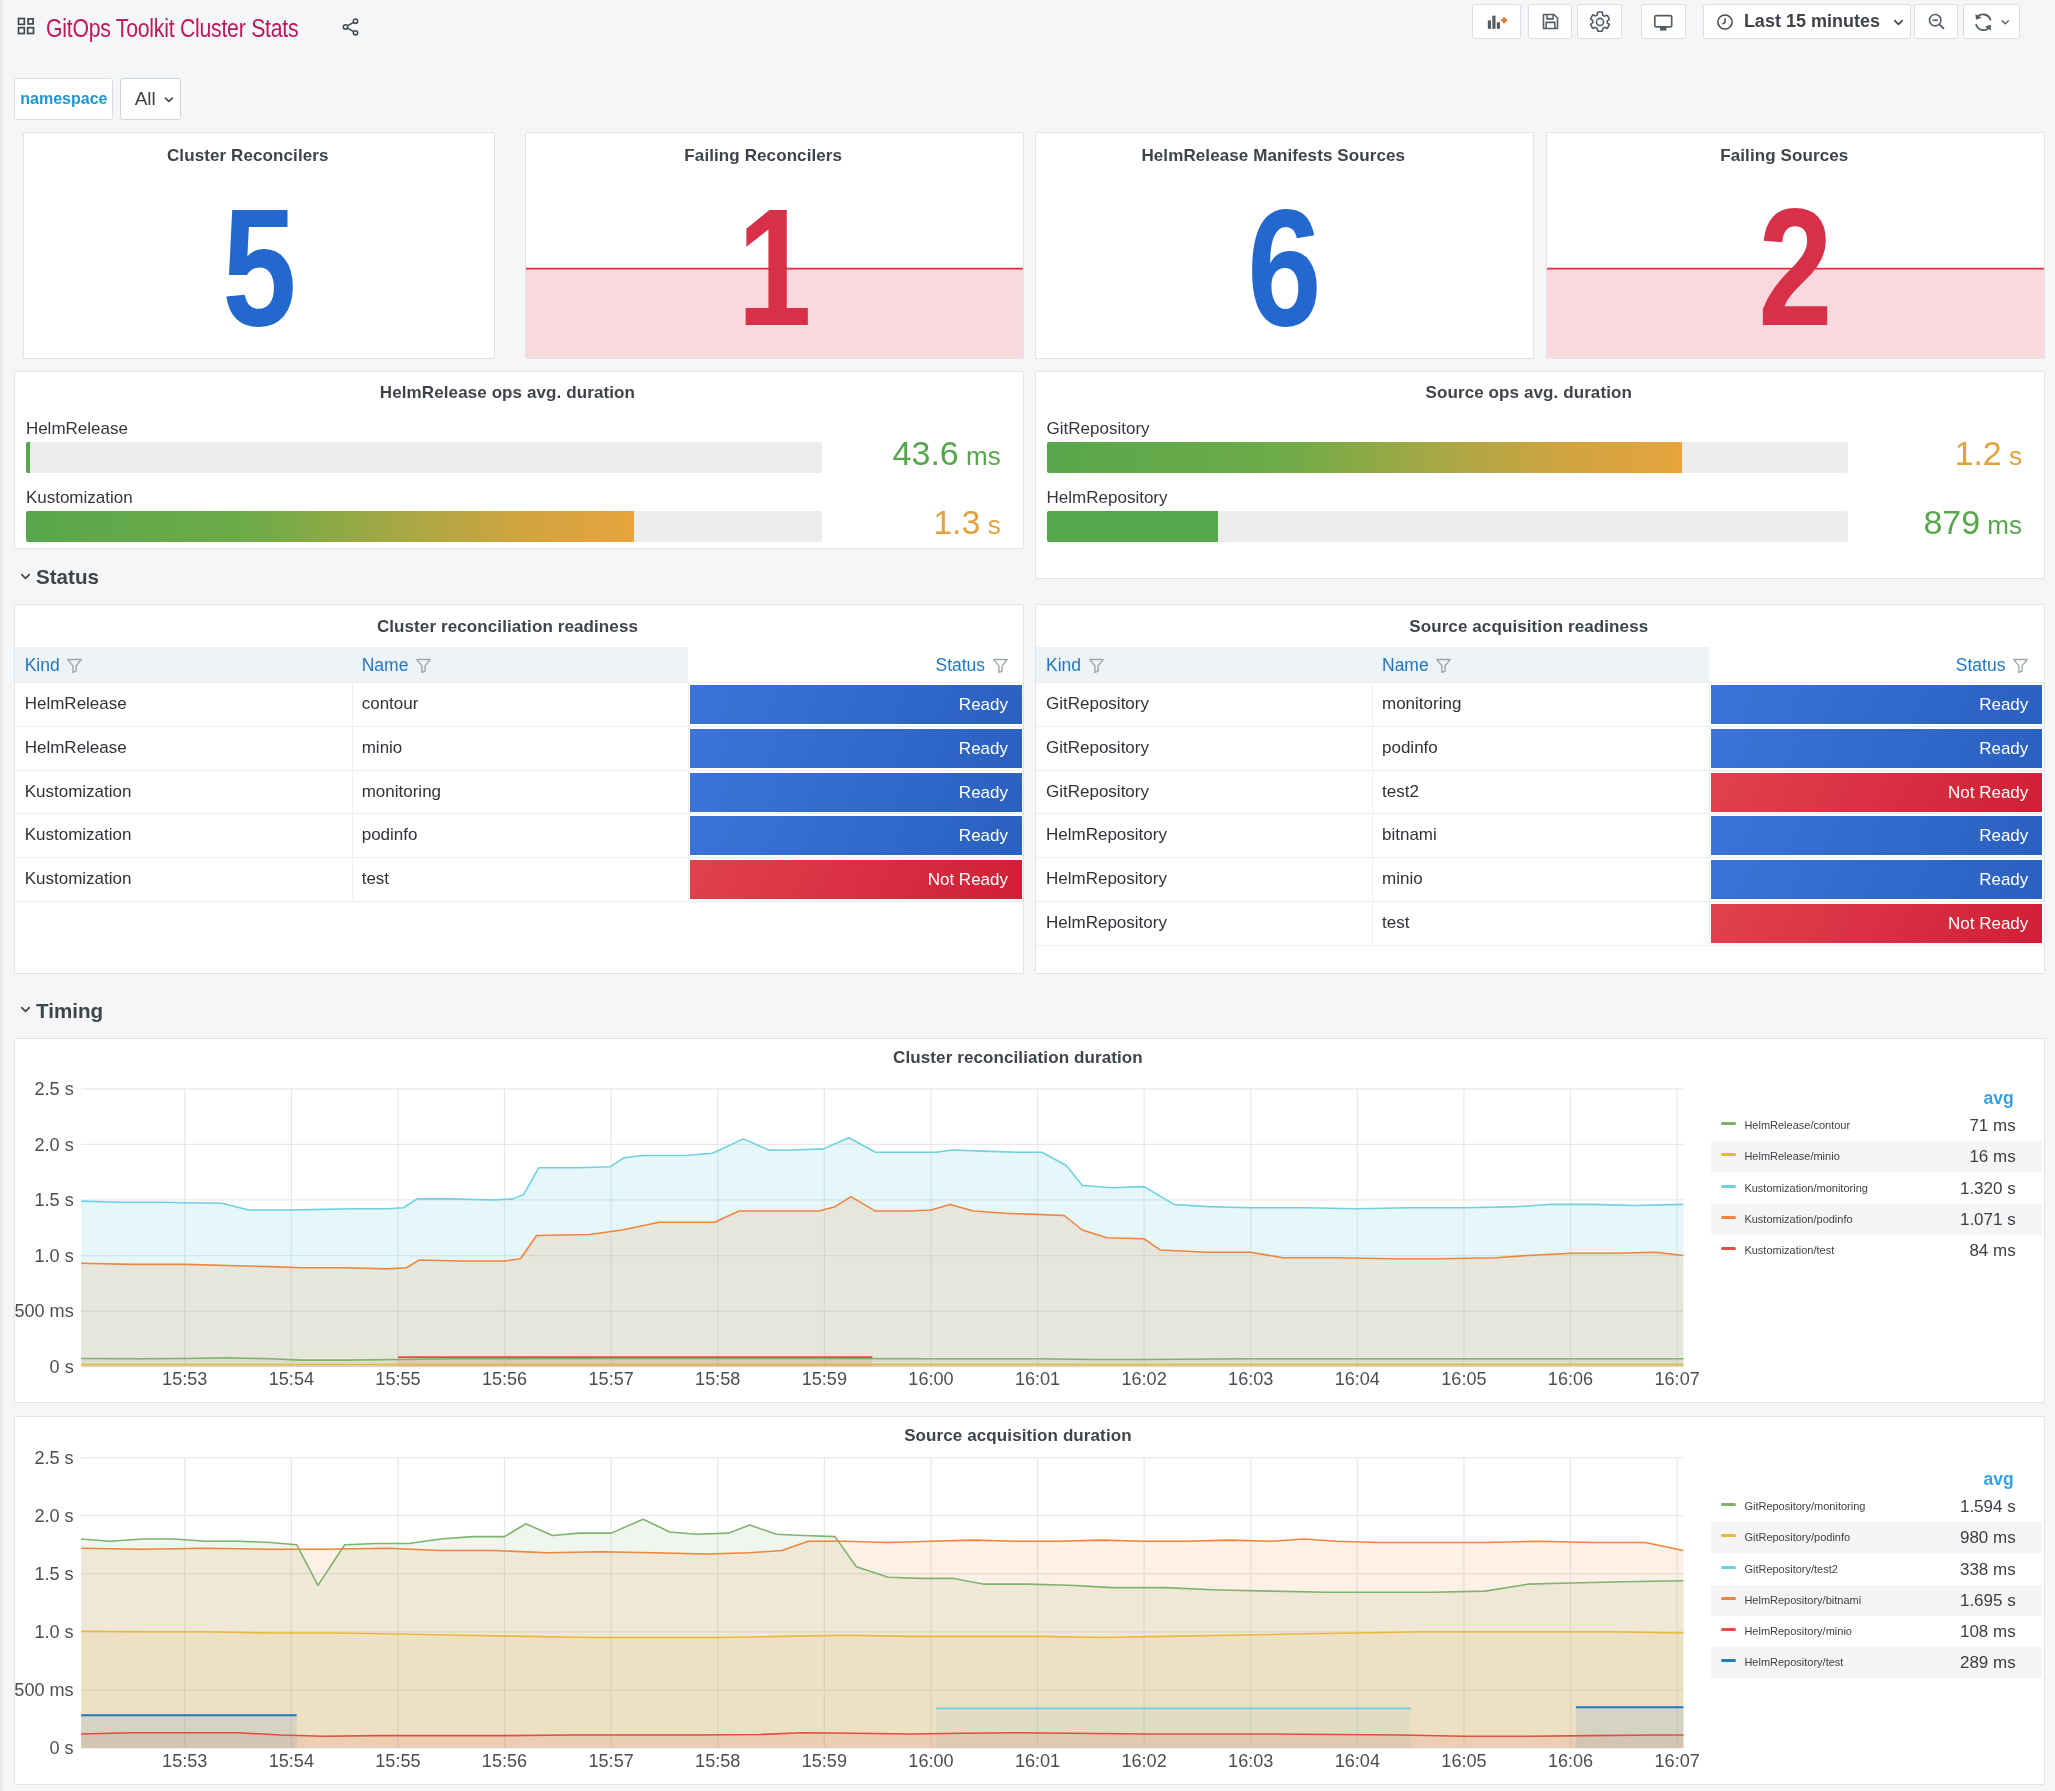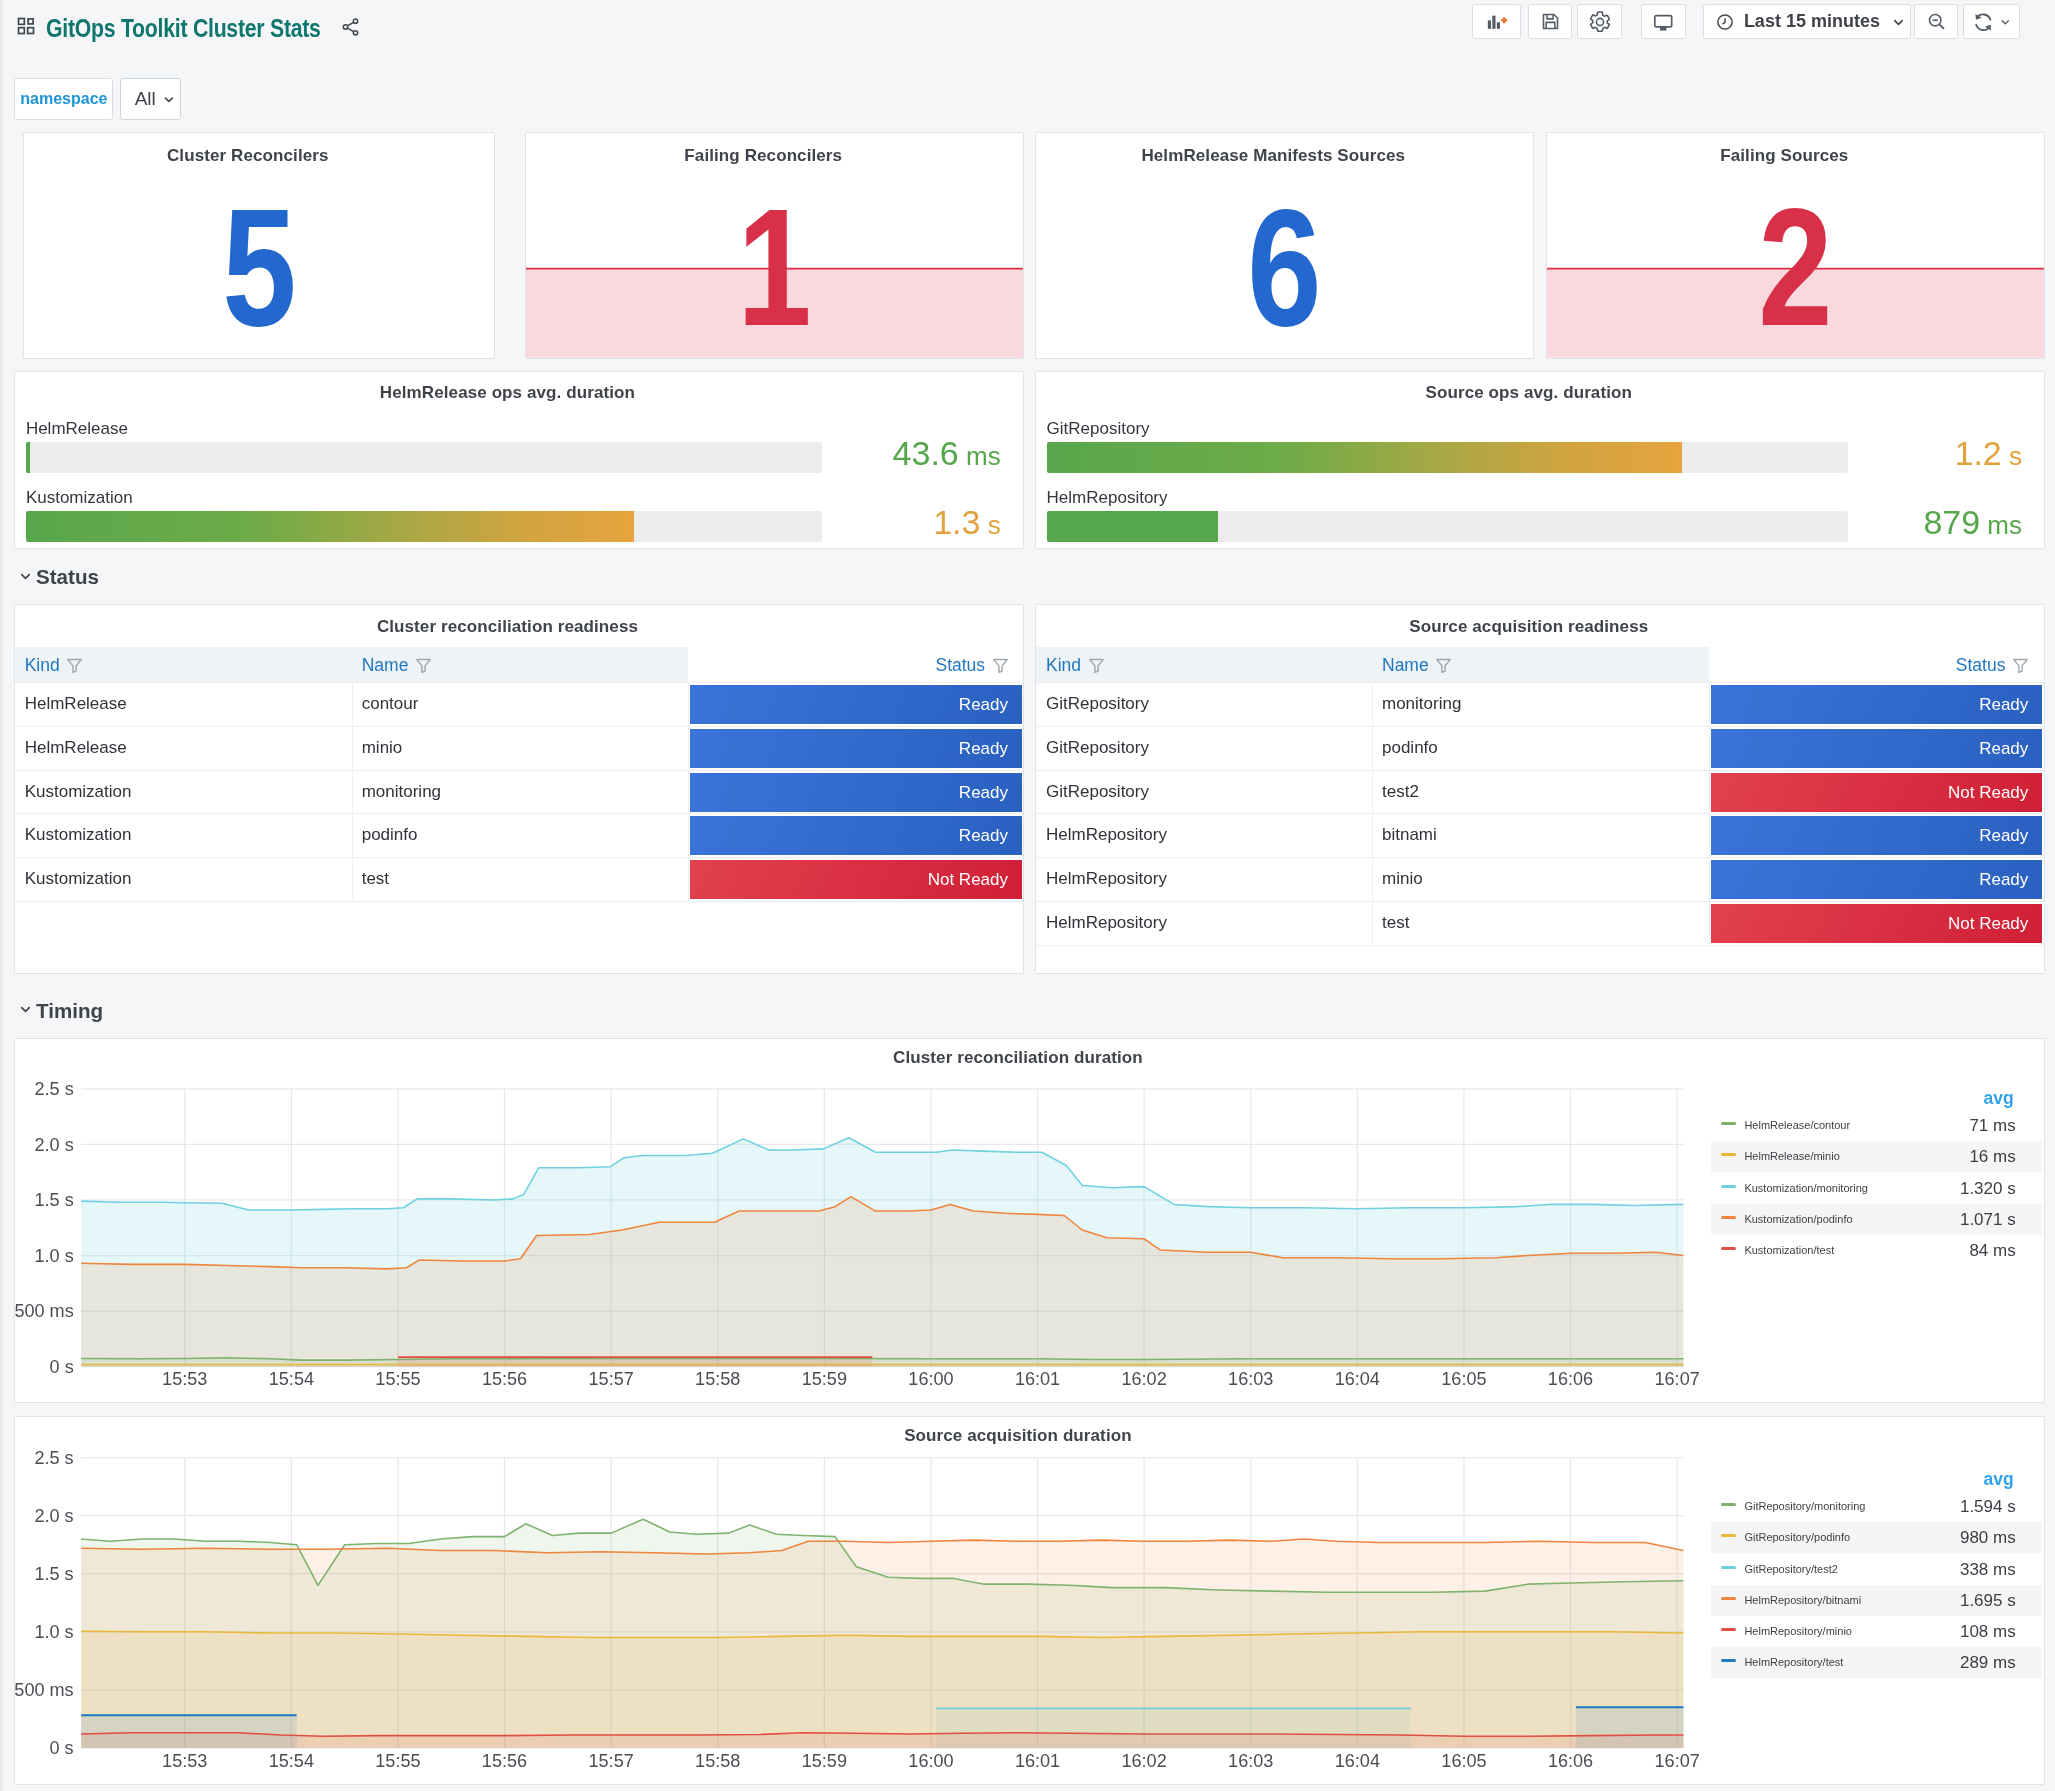--- a/index.html
+++ b/index.html
@@ -27,21 +27,21 @@
 </style></head><body>
 
 <div style="position:absolute;left:16px;top:15.6px"><svg width="20" height="20" viewBox="0 0 24 24">
       <g fill="none" stroke="#41454c" stroke-width="2">
         <rect x="3" y="3" width="7" height="7"></rect>
         <rect x="14.5" y="3.5" width="6" height="6"></rect>
         <rect x="3" y="14" width="7" height="7"></rect>
         <rect x="14" y="14" width="7" height="7"></rect>
       </g>
     </svg></div>
-<div style="position:absolute;left:46px;top:13.7px;font-size:25px;font-weight:700;color:#0f766e;letter-spacing:-0.3px"><span style="display:inline-block;transform:scaleX(.85);transform-origin:0 50%">GitOps Toolkit Cluster Stats</span></div>
+<div style="position:absolute;left:46px;top:13.7px;font-size:25px;font-weight:400;color:#be185d;letter-spacing:-0.3px"><span style="display:inline-block;transform:scaleX(.85);transform-origin:0 50%">GitOps Toolkit Cluster Stats</span></div>
 <div style="position:absolute;left:340px;top:17px"><svg width="21" height="20" viewBox="0 0 24 24">
       <g fill="none" stroke="#41454c" stroke-width="1.8">
         <circle cx="18" cy="5" r="2.6"></circle>
         <circle cx="6" cy="12" r="2.6"></circle>
         <circle cx="18" cy="19" r="2.6"></circle>
         <line x1="8.3" y1="10.6" x2="15.7" y2="6.4"></line>
         <line x1="8.3" y1="13.4" x2="15.7" y2="17.6"></line>
       </g>
     </svg></div>
 
@@ -149,21 +149,21 @@
   <div class="ptitle" style="margin-top:10.6px">HelmRelease ops avg. duration</div>
   <div class="glabel" style="left:11.2px;top:47px">HelmRelease</div>
   <div class="gtrack" style="left:11.2px;top:70px;width:796px"></div>
   <div class="gfill" style="left:11.2px;top:70px;width:4.4px;background:#56a64b"></div>
   <div class="gval" style="left:811px;top:62px;width:175px;color:#56a64b"><span style="font-size:34px">43.6</span><span style="font-size:26px"> ms</span></div>
   <div class="glabel" style="left:11.2px;top:116px">Kustomization</div>
   <div class="gtrack" style="left:11.2px;top:139px;width:796px"></div>
   <div class="gfill" style="left:11.2px;top:139px;width:608px;background:linear-gradient(90deg,#58a74c 0%,#6fab48 38%,#a8a844 62%,#d1a440 82%,#e6a43e 100%)"></div>
   <div class="gval" style="left:811px;top:131px;width:175px;color:#e0a23d"><span style="font-size:34px">1.3</span><span style="font-size:26px"> s</span></div>
 </div>
-<div class="panel" style="left:1035px;top:371px;width:1010px;height:178px">
+<div class="panel" style="left:1035px;top:371px;width:1010px;height:208px">
   <div class="ptitle" style="margin-top:10.6px">Source ops avg. duration</div>
   <div class="glabel" style="left:10.6px;top:47px">GitRepository</div>
   <div class="gtrack" style="left:10.6px;top:70px;width:801px"></div>
   <div class="gfill" style="left:10.6px;top:70px;width:635px;background:linear-gradient(90deg,#58a74c 0%,#6fab48 38%,#a8a844 62%,#d1a440 82%,#e6a43e 100%)"></div>
   <div class="gval" style="left:811px;top:62px;width:175px;color:#e0a23d"><span style="font-size:34px">1.2</span><span style="font-size:26px"> s</span></div>
   <div class="glabel" style="left:10.6px;top:116px">HelmRepository</div>
   <div class="gtrack" style="left:10.6px;top:139px;width:801px"></div>
   <div class="gfill" style="left:10.6px;top:139px;width:171px;background:#56a64b"></div>
   <div class="gval" style="left:811px;top:131px;width:175px;color:#56a64b"><span style="font-size:34px">879</span><span style="font-size:26px"> ms</span></div>
 </div>

